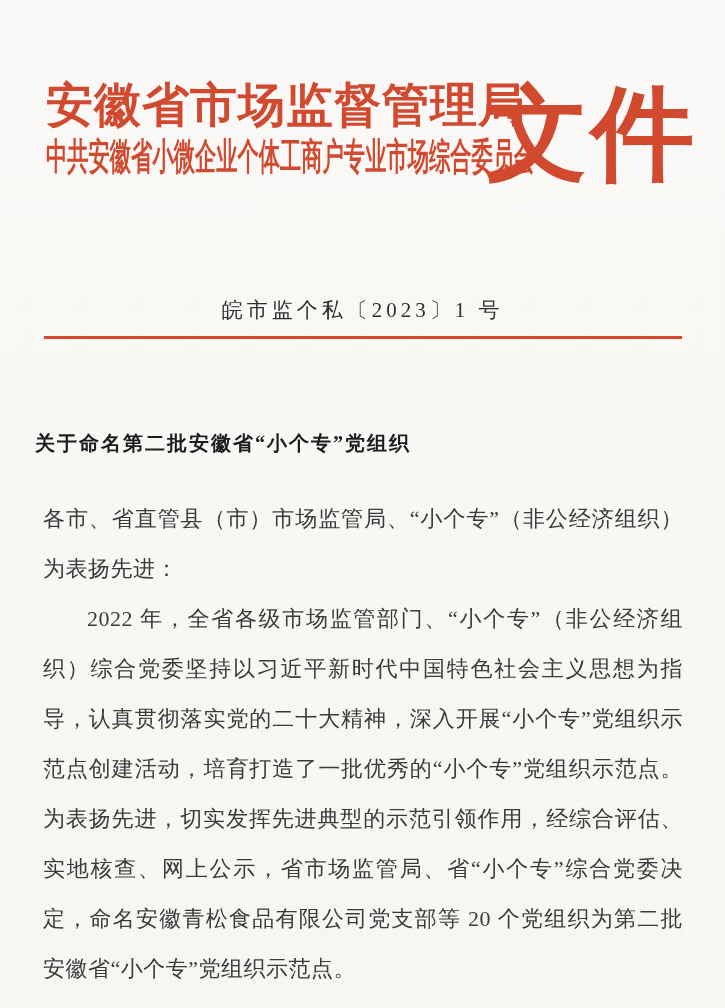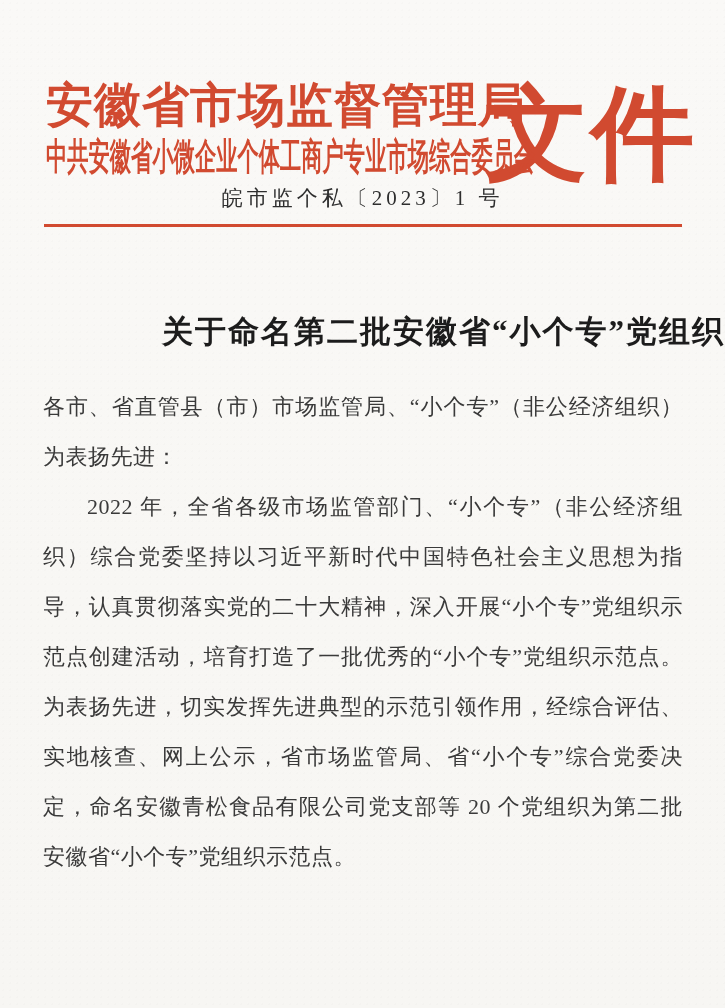--- a/index.html
+++ b/index.html
@@ -36,36 +36,37 @@
   .doc-type {
     flex:0 0 auto;
     font-size:103px; font-weight:700; color:var(--accent);
     line-height:0.95; letter-spacing:3px; margin-top:14px;
     white-space:nowrap;
     margin-left:10px;
   }
 
   
   .ref-number {
+    margin-top:112px;
     text-align:center;
     font-size:21px; color:#2e2e2e; letter-spacing:4px;
   }
 
   
   .red-rule {
     width:638px; height:3px; background:var(--accent);
     margin:12px auto 0;
   }
 
   
   .doc-title {
     margin-top:80px;
-    text-align:right;
-    font-size:31px; font-weight:700; color:var(--title-ink);
-    letter-spacing:2px; line-height:49px;
+    text-align:left;
+    font-size:20px; font-weight:700; color:var(--title-ink);
+    letter-spacing:2px; line-height:49px;padding-left:35px;
   }
   .t-line { display:block; }
 
   
   .body {
     margin:26px 42px 0 43px;
     font-size:22px; line-height:50px; color:var(--ink);
     text-align:justify;
     letter-spacing:0.5px;
   }

